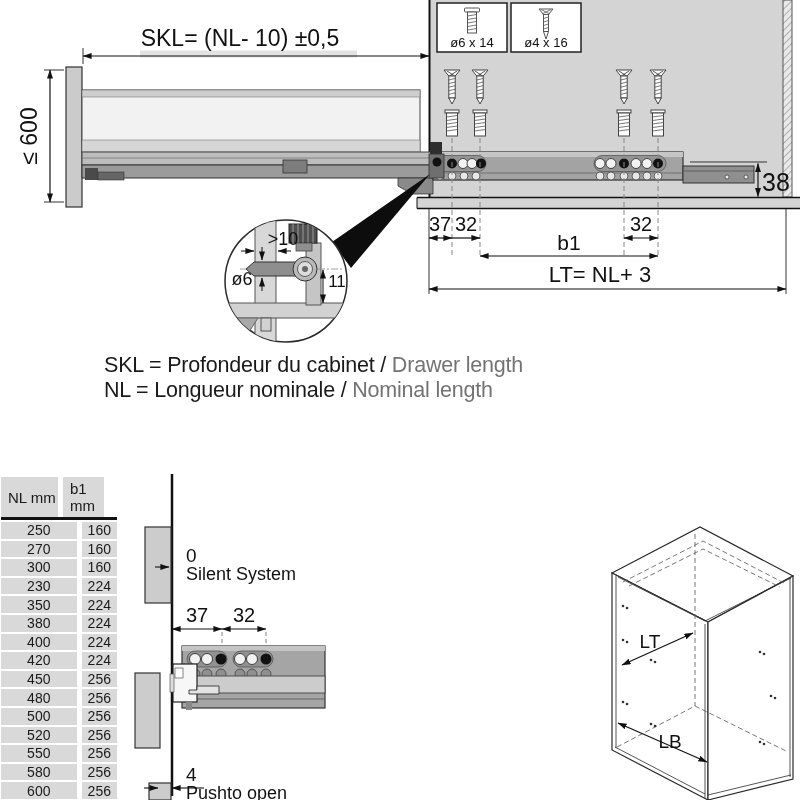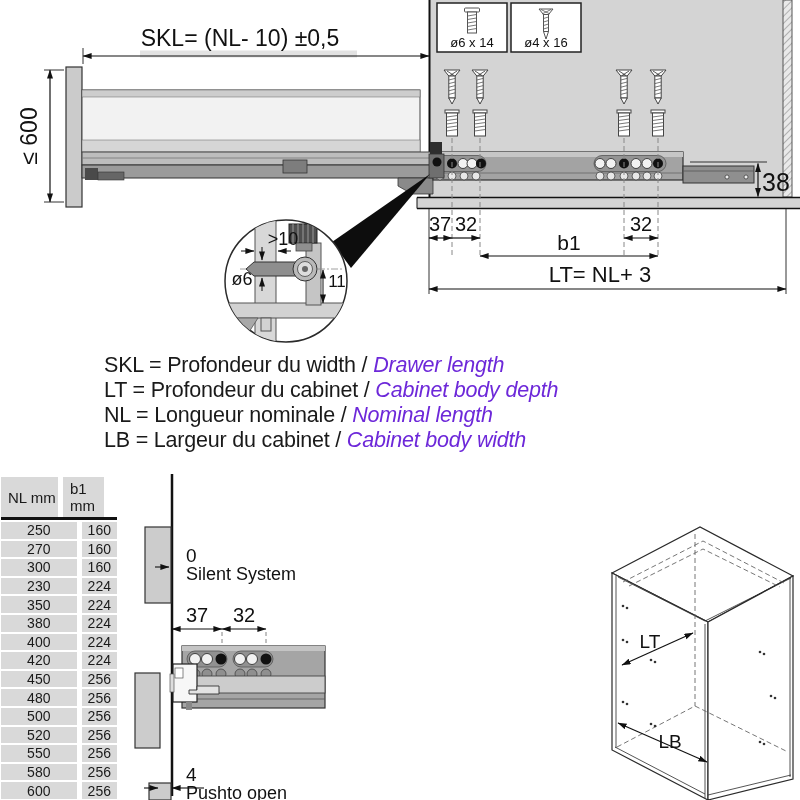--- a/index.html
+++ b/index.html
@@ -6,21 +6,21 @@
   #stage{position:relative;width:800px;height:800px;background:#ffffff;overflow:hidden;
          font-family:"Liberation Sans",sans-serif;color:#1a1a1a;}
   svg{position:absolute;display:block;}
   svg text{font-family:"Liberation Sans",sans-serif;fill:#111;}
   .t13{font-size:13px}.t17{font-size:17px}.t18{font-size:18px}.t19{font-size:19px}
   .t20{font-size:20px}.t21{font-size:21px}.t22{font-size:22px}.t23{font-size:23px}.t25{font-size:25px}
   .mid{text-anchor:middle}
   
   .legend{position:absolute;left:104px;top:353px;font-size:21.5px;line-height:25px;
           letter-spacing:-0.2px;white-space:nowrap;}
-  .lg-en{font-style:italic;color:#6d28d9;}
+  .lg-en{color:#737373;}
   
   .dim-table{position:absolute;left:1px;top:477px;width:116px;}
   .t-hrow,.t-row{display:flex;}
   .t-hrow{margin-bottom:0;}
   .t-hcell{background:#d9d9d9;height:40px;display:flex;align-items:center;
            padding-left:7px;box-sizing:border-box;font-size:15px;}
   .t-hcell.c1{width:57px;margin-right:5px;}
   .t-hcell.c2{width:41px;}
   .t-div{height:3px;background:#111;margin-bottom:2px;}
   .t-row{margin-bottom:2px;}
@@ -224,24 +224,22 @@
       <line x1="262" y1="247" x2="262" y2="260" stroke="#111" stroke-width="1" marker-end="url(#ah)"></line>
       <line x1="262" y1="291" x2="262" y2="278" stroke="#111" stroke-width="1" marker-end="url(#ah)"></line>
       <line x1="323" y1="270" x2="323" y2="303" stroke="#111" stroke-width="1" marker-start="url(#ah)" marker-end="url(#ah)"></line>
     </g>
     <text class="t18 mid" x="283" y="245">&gt;10</text>
     <text class="t18 mid" x="242" y="285">ø6</text>
     <text class="t17 mid" x="337" y="287">11</text>
   </svg>
 
   <div class="legend">
-    <div class="lg-line"><span>SKL</span><span> = </span><span>Profondeur du width</span><span> / </span><span class="lg-en">Drawer length</span></div>
-    <div class="lg-line"><span>LT</span><span> = </span><span>Profondeur du cabinet</span><span> / </span><span class="lg-en">Cabinet body depth</span></div>
+    <div class="lg-line"><span>SKL</span><span> = </span><span>Profondeur du cabinet</span><span> / </span><span class="lg-en">Drawer length</span></div>
     <div class="lg-line"><span>NL</span><span> = </span><span>Longueur nominale</span><span> / </span><span class="lg-en">Nominal length</span></div>
-    <div class="lg-line"><span>LB</span><span> = </span><span>Largeur du cabinet</span><span> / </span><span class="lg-en">Cabinet body width</span></div>
   </div>
 
   <div class="dim-table">
     <div class="t-hrow">
         <div class="t-hcell c1">NL mm</div>
         <div class="t-hcell c2">b1 mm</div>
       </div>
     <div class="t-div"></div>
     <div>
         <div class="t-row">

